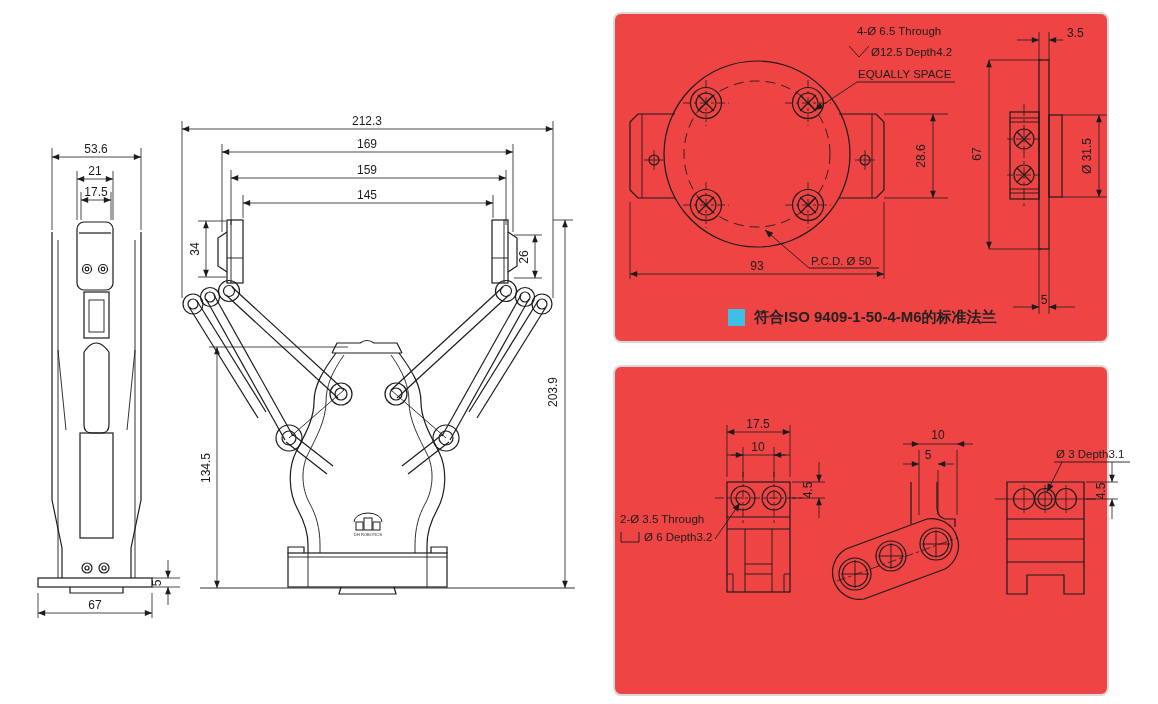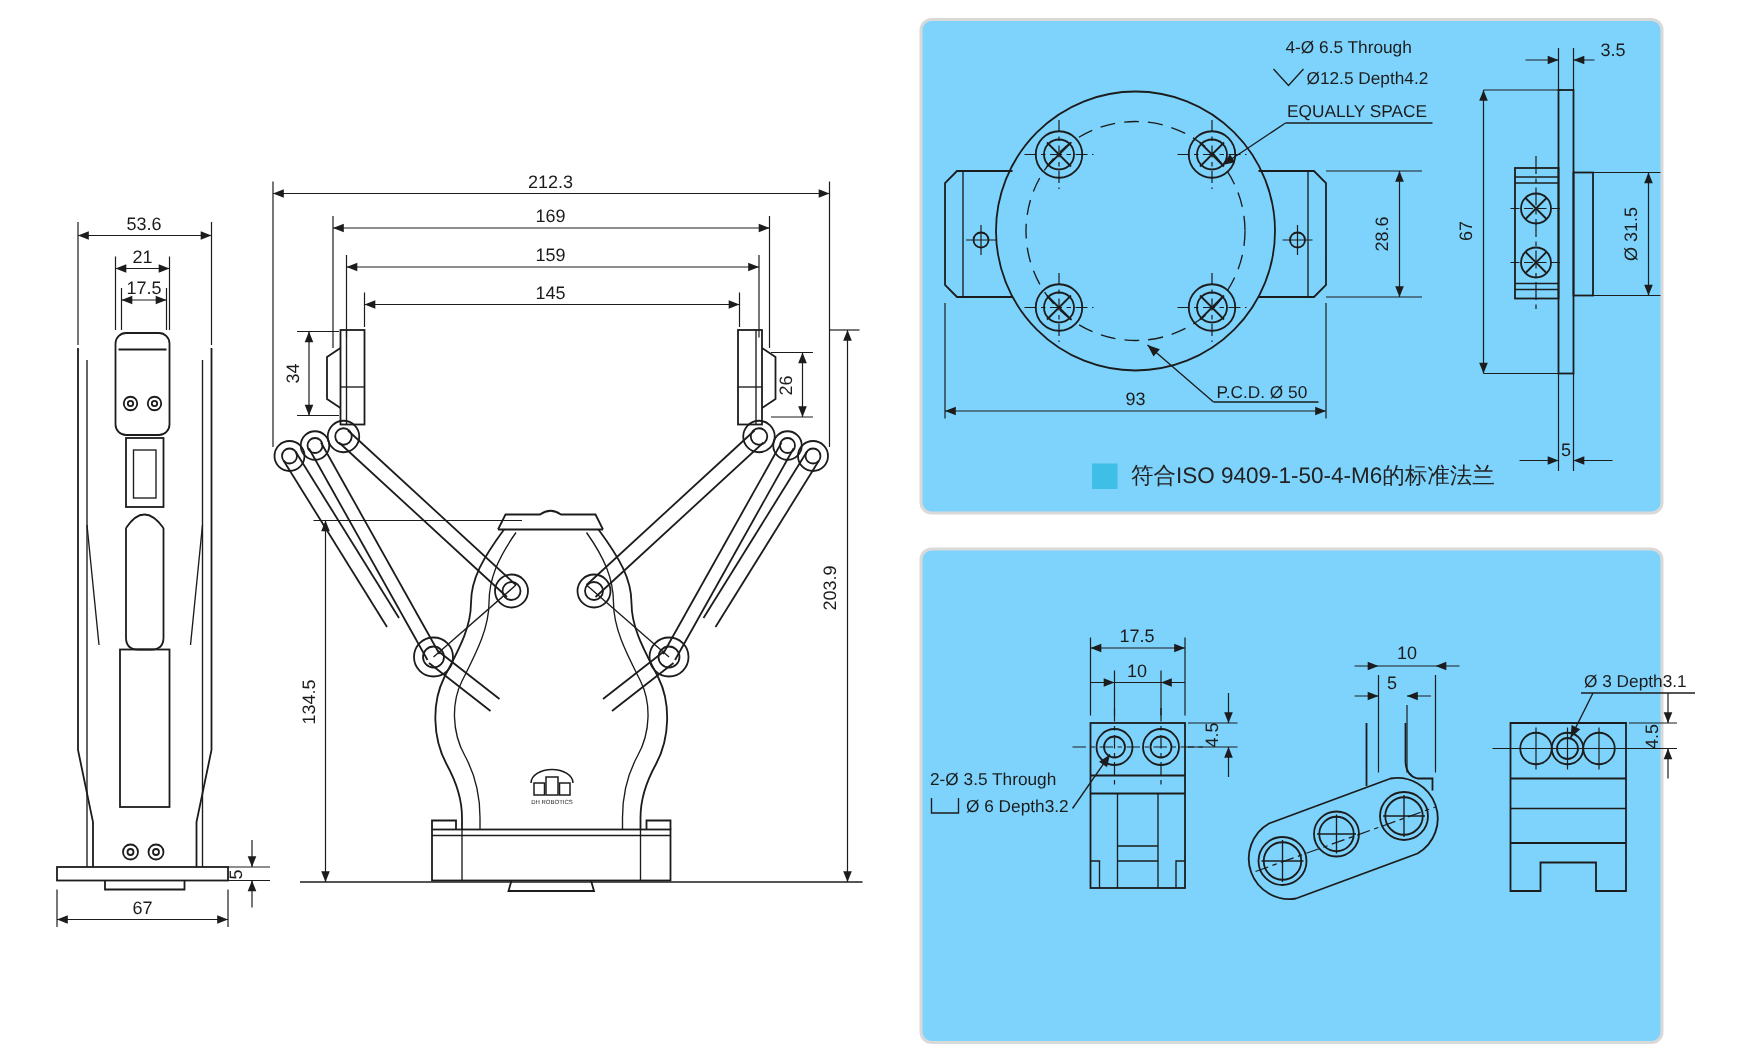--- a/index.html
+++ b/index.html
@@ -1,29 +1,29 @@
 <!DOCTYPE html>
 <html><head>
 <meta charset="utf-8">
 <style>
   html,body{margin:0;padding:0;background:#ffffff;}
   body{width:1158px;height:704px;position:relative;overflow:hidden;
        font-family:"Liberation Sans","DejaVu Sans",sans-serif;color:#1c1c1c;}
   .stage{position:absolute;inset:0;}
   svg text{font-family:"Liberation Sans","DejaVu Sans",sans-serif;fill:#1c1c1c;}
   .panel{position:absolute;left:613px;width:496px;border:2px solid #d9d9d9;
-         border-radius:8px;background:#7dd3fc;box-sizing:border-box;}
+         border-radius:8px;background:#ef4444;box-sizing:border-box;}
   #flange-panel{top:12px;height:331px;}
   #finger-panel{top:365px;height:331px;}
   .panel svg{position:absolute;left:0;top:0;}
   .caption{position:absolute;display:flex;align-items:center;gap:9px;white-space:nowrap;}
   .caption .sq{width:17px;height:17px;background:#3FBFE5;flex:0 0 auto;}
   #flange-caption{left:113px;top:294px;font-size:15px;}
   #finger-caption{left:180px;top:290px;font-size:17px;}
-  .cap-text{color:#222;}
+  .cap-text{color:#222;font-weight:bold;}
 </style>
 </head>
 <body>
 
 <div class="stage">
 
 
 <svg width="600" height="704" viewBox="0 0 600 704">
   <defs>
     <marker id="a1" viewBox="0 0 10 10" refX="10" refY="5" markerWidth="11" markerHeight="9" orient="auto-start-reverse">

